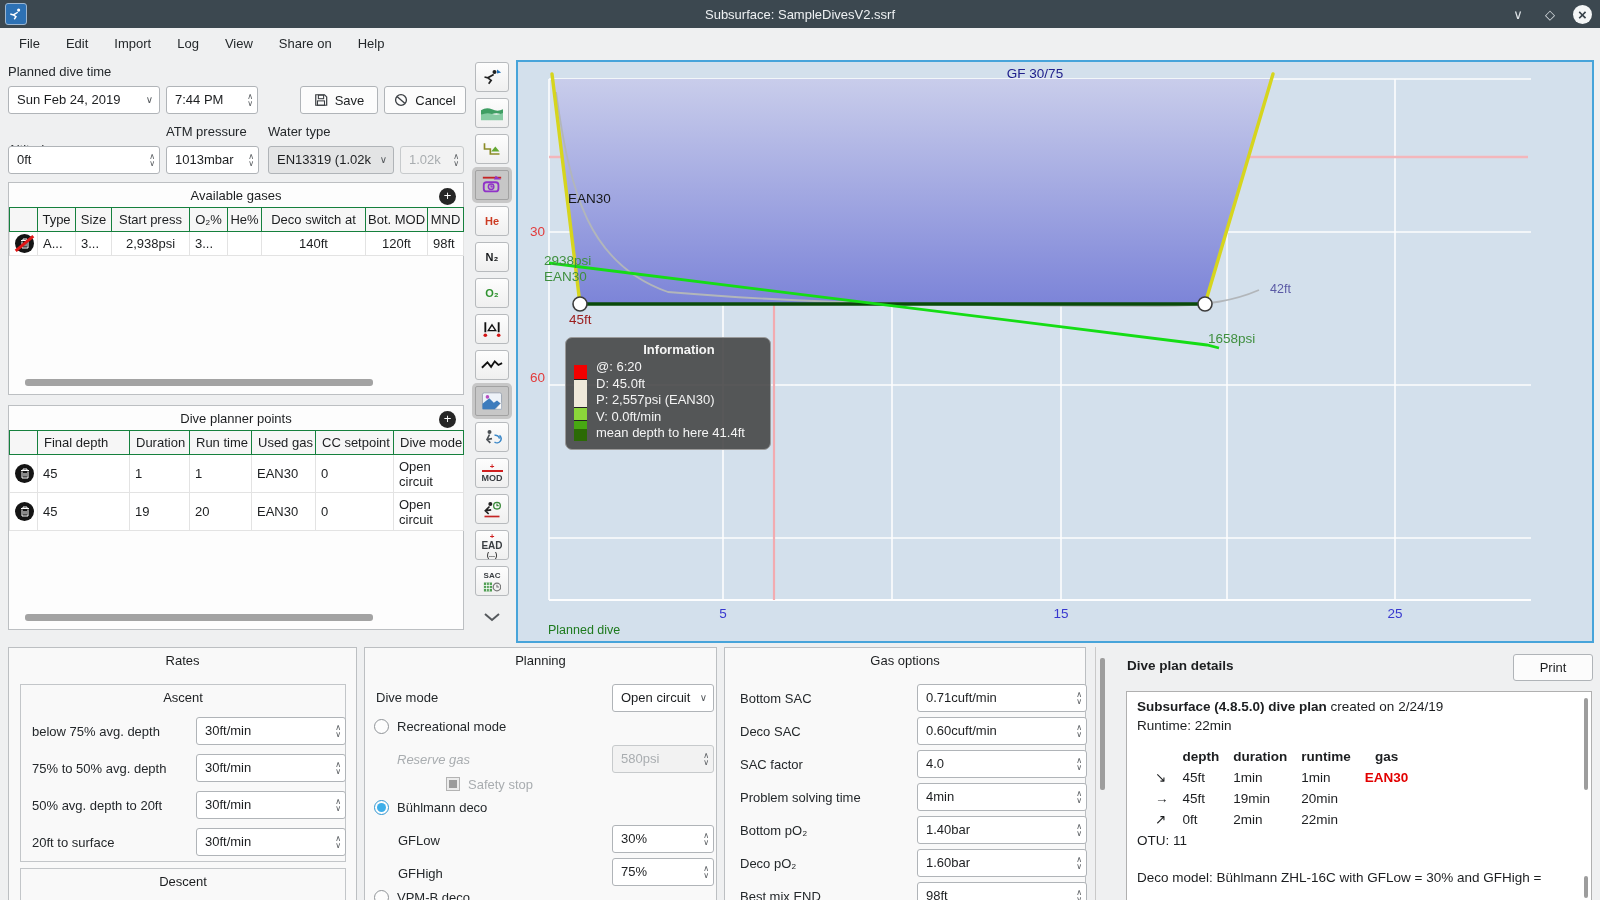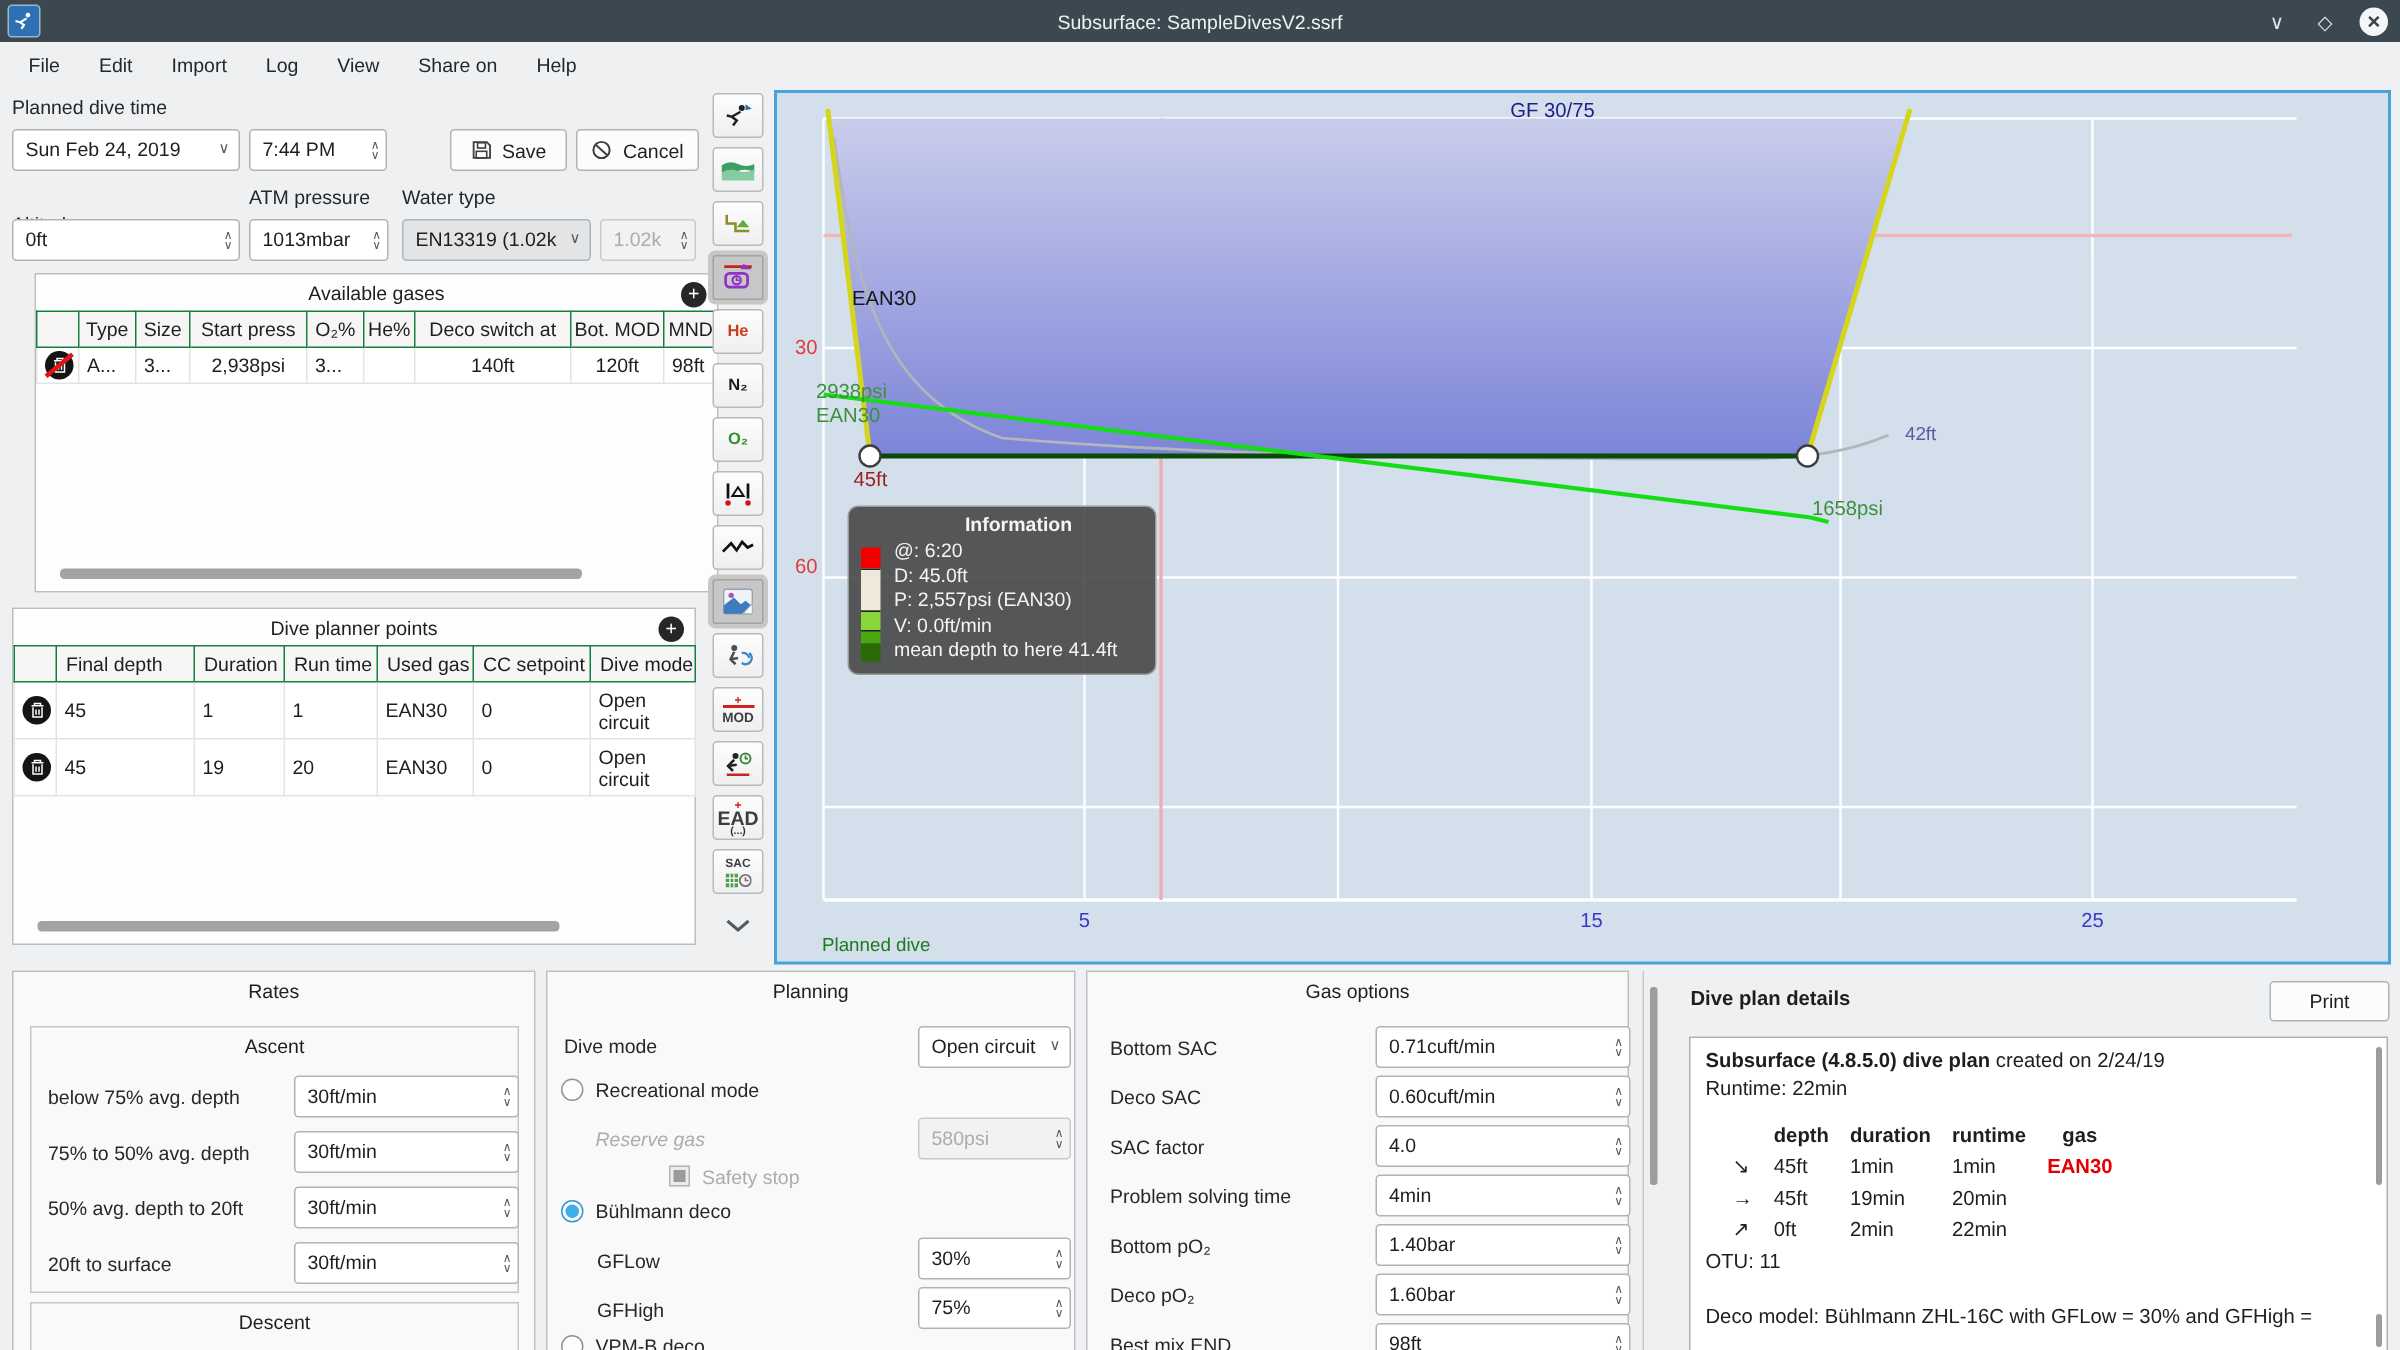--- a/index.html
+++ b/index.html
@@ -158,21 +158,21 @@
     <span>EN13319 (1.02k</span><span class="carr"></span>
   </div>
   <div class="spin disabled" style="left:400px;top:146px;width:64px;">
     <span>1.02k</span>
     <span class="arrs">
         <span class="arr-u"></span>
         <span class="arr-d"></span>
       </span>
   </div>
 
-  <div class="panel" style="left:8px;top:182px;width:456px;height:213px;background:#fdfdfd;margin-left:15px;">
+  <div class="panel" style="left:8px;top:182px;width:456px;height:213px;background:#fdfdfd;">
     <div class="panel-title">
       <span>Available gases</span>
       <div class="plus-btn"></div>
     </div>
     <table class="tbl" style="width:454px;">
       <colgroup>
           <col style="width:28px">
           <col style="width:38px">
           <col style="width:36px">
           <col style="width:78px">
@@ -350,21 +350,21 @@
         <svg width="20" height="20" viewBox="0 0 24 24">
           <circle cx="10" cy="6" r="2.4" fill="#222"></circle>
           <path d="M9 9 L4 14 L8 18 M4 14 L11 13" stroke="#222" stroke-width="2" fill="none"></path>
           <circle cx="18" cy="8" r="4" fill="none" stroke="#3a8a3a" stroke-width="1.6"></circle>
           <path d="M18 5.5 V8 h2" stroke="#3a8a3a" stroke-width="1.4" fill="none"></path>
           <path d="M3 21 H21" stroke="#c42424" stroke-width="2"></path>
         </svg>
       </div>
     <div class="tbtn">
         <span class="tiny-red">+</span>
-        <span style="font-size:13px;color:#3a3e42;">EAD</span>
+        <span style="font-size:10px;color:#3a3e42;">EAD</span>
         <span class="tiny">(...)</span>
       </div>
     <div class="tbtn">
         <span style="font-size:8px;color:#3a3e42;">SAC</span>
         <svg width="18" height="12" viewBox="0 0 20 12">
           <rect x="1" y="1" width="9" height="10" fill="#4f9e52"></rect>
           <path d="M1 4.3 H10 M1 7.6 H10 M4 1 V11 M7 1 V11" stroke="#fff" stroke-width="0.9"></path>
           <circle cx="15.5" cy="6" r="4.2" fill="none" stroke="#777" stroke-width="1.4"></circle>
           <path d="M15.5 3.5 V6 h2.4" stroke="#777" stroke-width="1.2" fill="none"></path>
         </svg>

